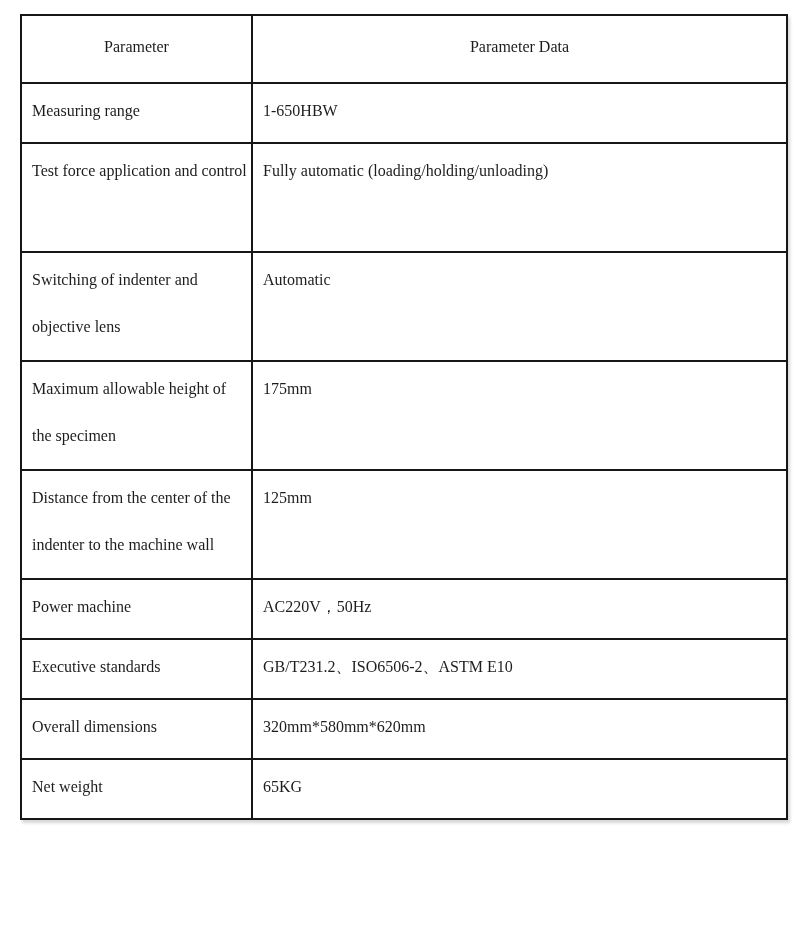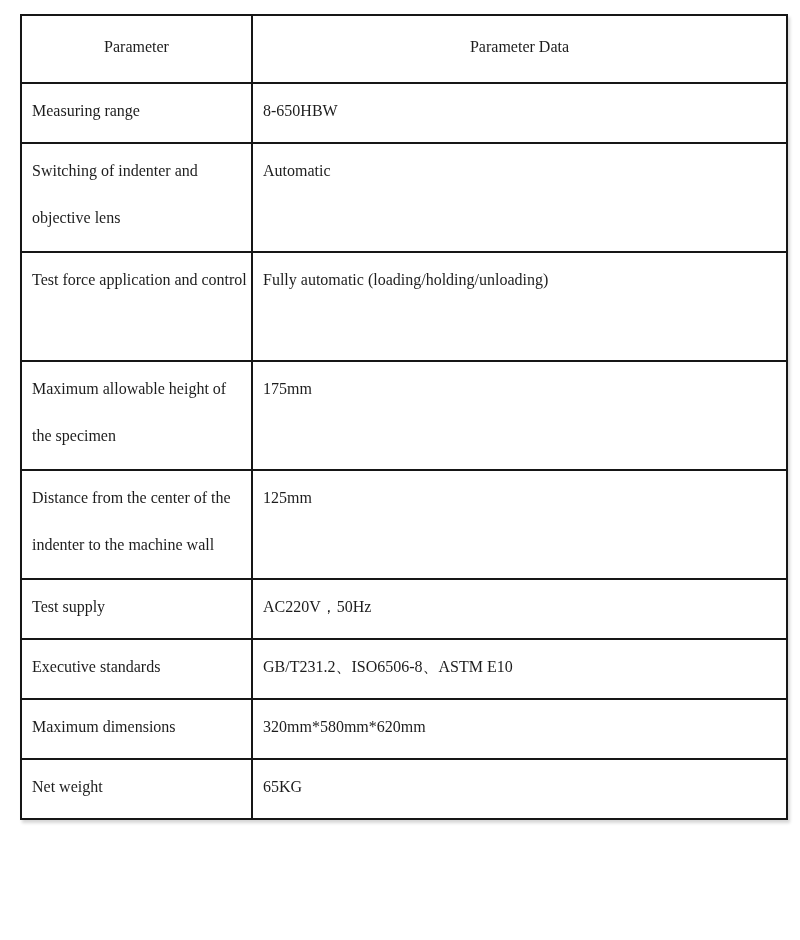--- a/index.html
+++ b/index.html
@@ -59,48 +59,48 @@
       <col class="c1">
       <col class="c2">
     </colgroup>
     <tbody>
       <tr>
         <th>Parameter</th>
         <th>Parameter Data</th>
       </tr>
       <tr>
         <td>Measuring range</td>
-        <td>8-650HBW</td>
+        <td>1-650HBW</td>
+      </tr>
+      <tr class="tall">
+        <td>Test force application and control</td>
+        <td>Fully automatic (loading/holding/unloading)</td>
       </tr>
       <tr class="tall">
         <td>Switching of indenter and objective lens</td>
         <td>Automatic</td>
-      </tr>
-      <tr class="tall">
-        <td>Test force application and control</td>
-        <td>Fully automatic (loading/holding/unloading)</td>
       </tr>
       <tr class="tall">
         <td>Maximum allowable height of the specimen</td>
         <td>175mm</td>
       </tr>
       <tr class="tall">
         <td>Distance from the center of the indenter to the machine wall</td>
         <td>125mm</td>
       </tr>
       <tr>
-        <td>Test supply</td>
+        <td>Power machine</td>
         <td>AC220V，50Hz</td>
       </tr>
       <tr>
         <td>Executive standards</td>
-        <td>GB/T231.2、ISO6506-8、ASTM E10</td>
+        <td>GB/T231.2、ISO6506-2、ASTM E10</td>
       </tr>
       <tr>
-        <td>Maximum dimensions</td>
+        <td>Overall dimensions</td>
         <td>320mm*580mm*620mm</td>
       </tr>
       <tr>
         <td>Net weight</td>
         <td>65KG</td>
       </tr>
     </tbody>
   </table>
 </div>
 

